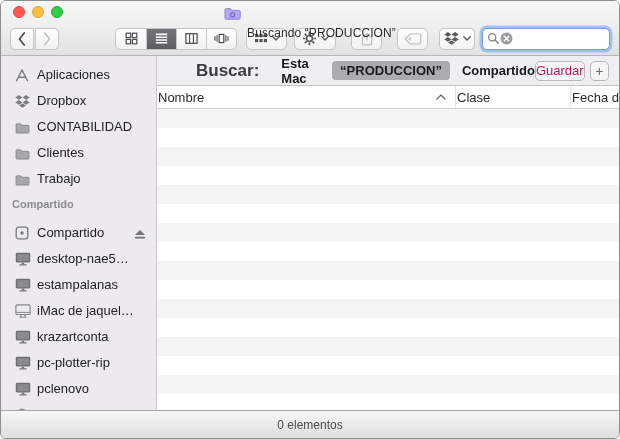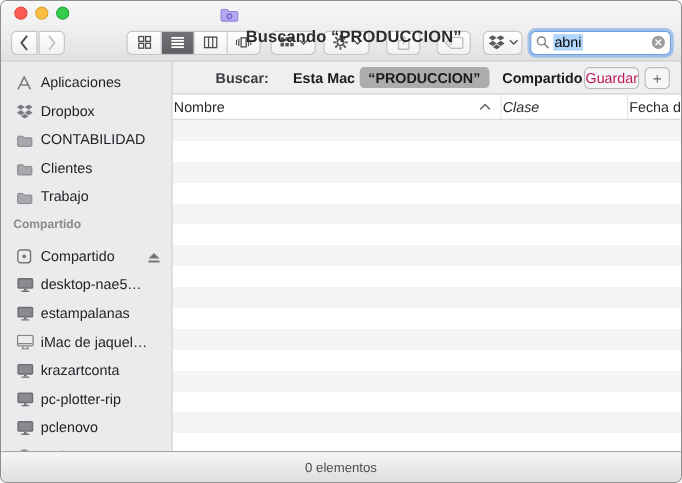--- a/index.html
+++ b/index.html
@@ -11,21 +11,21 @@
   }
   
   .chrome{ height:55px; flex:0 0 55px; background:linear-gradient(180deg,#f8f7f8 0%,#eeedee 55%,#e2e1e2 100%); border-bottom:1px solid #b7b6b7; }
   .titlebar{ position:relative; height:21px; }
   .traffic{ position:absolute; left:12px; top:5px; display:flex; gap:7px; }
   .light{ width:12px; height:12px; border-radius:50%; }
   .light.red{ background:#fc5a52; border:1px solid #e1483f; }
   .light.yellow{ background:#fdbe41; border:1px solid #dfa135; }
   .light.green{ background:#35cb4b; border:1px solid #28a83c; }
   .title-wrap{ height:100%; display:flex; align-items:center; justify-content:center; gap:6px; padding-top:3px;}
-  .title-text{ font-size:15px; font-weight:700; color:#2c2c2e; letter-spacing:.1px;margin-top:40px;}
+  .title-text{ font-size:12px; font-weight:400; color:#2c2c2e; letter-spacing:.1px;margin-top:40px;}
   .smartfolder{ position:relative; width:17px; height:13px; display:inline-block; }
   
   .toolbar{ height:33px; display:flex; align-items:center; padding:0 9px; }
   .tbtn{ height:22px; border:1px solid #c6c5c6; border-radius:5px; background:linear-gradient(#fff,#f2f1f2);
          display:flex; align-items:center; justify-content:center; color:#515155; }
   .tbtn.disabled{ color:#bcbbbf; }
   .navpair{ display:flex; gap:1px; }
   .navpair .tbtn{ width:24px; }
   .navpair .tbtn:first-child{ border-top-right-radius:0; border-bottom-right-radius:0; }
   .navpair .tbtn:last-child{ border-top-left-radius:0; border-bottom-left-radius:0; }
@@ -42,33 +42,33 @@
   .bodyrow{ flex:1; display:flex; min-height:0; }
   .sidebar{ width:156px; flex:0 0 156px; background:#eceaec; border-right:1px solid #c9c8c9; overflow:hidden; padding-top:0; }
   .srow{ height:26px; display:flex; align-items:flex-end; padding-left:14px; }
   .srow .sicon{ width:22px; display:flex; align-items:center; color:#7c7c80; flex:0 0 22px; }
   .srow .slabel{ font-size:13px; color:#222226; white-space:nowrap; overflow:hidden; flex:1;}
   .srow .eject{ margin-right:10px; color:#757579; display:flex; }
   .shead{ height:24px; display:flex; align-items:flex-end; padding:0 0 4px 11px; font-size:11px; font-weight:700; color:#8b8a8e; margin-top:4px;}
   .main{ flex:1; display:flex; flex-direction:column; min-width:0; }
   
   .scopebar{ height:30px; flex:0 0 30px; background:#efeef0; border-bottom:1px solid #c6c5c6; display:flex; align-items:center; padding:0 10px; }
-  .scope-label{ font-size:13px; font-weight:700; color:#3c3c40;padding-left:29px; }
+  .scope-label{ font-size:17px; font-weight:700; color:#3c3c40;padding-left:29px; }
   .scope-opt{ font-size:13px; font-weight:700; color:#1a1a1c; margin-left:22px; }
   .scope-opt.pill{ background:#acabad; border-radius:4px; padding:2px 8px; margin-left:4px; }
   .scope-opt.after-pill{ margin-left:12px; }
   .scope-spacer{ flex:1; }
   .scope-btn{ height:20px; border:1px solid #b9b8ba; border-radius:5px; background:rgba(255,255,255,.45);
       font-size:13px; color:#be185d; display:flex; align-items:center; padding:0 0; }
   .scope-btn.plusb{ width:23px; padding:0; justify-content:center; color:#6a6a6e; margin-left:5px; font-size:14px;}
   
   .listheader{ height:23px; flex:0 0 23px; background:#fff; border-bottom:1px solid #d2d1d2; display:flex; font-size:13px; color:#29292b; }
   .hcell{ display:flex; align-items:center; padding-left:1px; border-right:1px solid #e4e3e4; white-space:nowrap; overflow:hidden;}
   .hcell.c1{ width:299px; flex:0 0 299px; }
-  .hcell.c2{ width:115px; flex:0 0 115px;font-style:italic; }
+  .hcell.c2{ width:115px; flex:0 0 115px; }
   .hcell.c3{ flex:1; border-right:none; }
   .hcell .sortind{ margin-left:auto; margin-right:9px; color:#6e6e72; display:flex;}
   
   .listbody{ flex:1; background:repeating-linear-gradient(180deg,#f5f4f5 0px,#f5f4f5 19px,#ffffff 19px,#ffffff 38px); }
   
   .statusbar{ height:28px; flex:0 0 28px; border-top:1px solid #a9a8a9; background:linear-gradient(#f6f6f6,#dedede);
       display:flex; align-items:center; justify-content:center; font-size:12px; color:#4c4c4e; }
   svg{ display:block; }
 </style>
 </head>
@@ -243,21 +243,20 @@
           </span>
       </div>
 
       <div class="searchfield">
         <span>
             <svg width="13" height="13" viewBox="0 0 13 13">
               <circle cx="5.2" cy="5.2" r="3.6" fill="none" stroke="#838387" stroke-width="1.3"></circle>
               <line x1="8" y1="8" x2="11.3" y2="11.3" stroke="#838387" stroke-width="1.4" stroke-linecap="round"></line>
             </svg>
           </span>
-        <span class="search-text"><b>abni</b></span>
         <span>
             <svg width="13" height="13" viewBox="0 0 13 13">
               <circle cx="6.5" cy="6.5" r="6" fill="#9d9da1"></circle>
               <line x1="4.3" y1="4.3" x2="8.7" y2="8.7" stroke="#fff" stroke-width="1.4" stroke-linecap="round"></line>
               <line x1="8.7" y1="4.3" x2="4.3" y2="8.7" stroke="#fff" stroke-width="1.4" stroke-linecap="round"></line>
             </svg>
           </span>
       </div>
     </div>
   </div>

